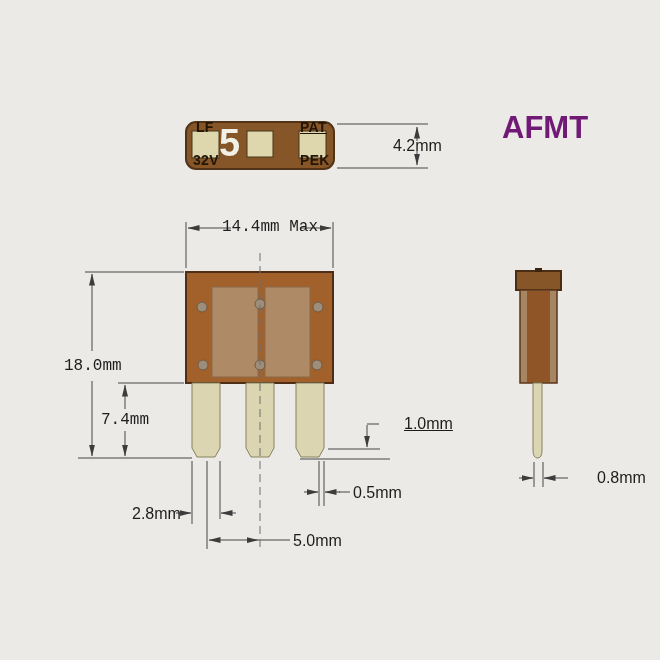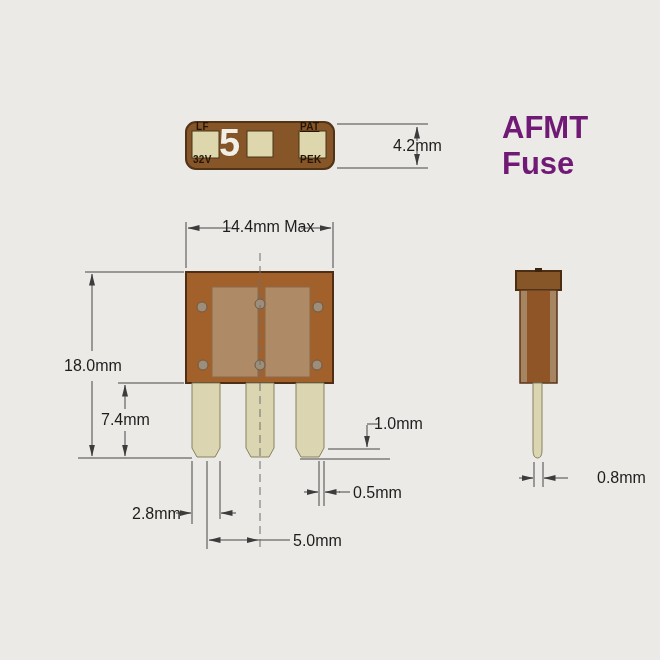--- a/index.html
+++ b/index.html
@@ -19,22 +19,22 @@
   .c-body-front{fill:var(--body-front);stroke:#4e2f15;}
   .c-panel{fill:var(--panel);stroke:#8a6b4a;stroke-width:1;}
   .c-pad{fill:var(--pad);stroke:#463418;stroke-width:1;}
   .c-rivet{fill:var(--rivet);stroke:#6f5b45;stroke-width:1;}
   .c-leg{fill:var(--leg);stroke:#85825f;stroke-width:1;}
   .c-side-body{fill:var(--side-body);stroke:#5a3517;stroke-width:1.5;}
   .c-side-core{fill:var(--side-core);}
   .c-cap{fill:var(--body-top);stroke:#4b2d13;stroke-width:2;}
   .c-cap-notch{fill:#3a2410;}
   .label{position:absolute;color:var(--text);font-size:16px;line-height:14px;white-space:nowrap;}
-  .label.center{text-align:left;}
-  .marking{position:absolute;color:var(--marking-dark);font-size:10px;font-weight:bold;line-height:10px;letter-spacing:.3px;}
+  .label.center{text-align:left;font-family:Liberation Mono, monospace;}
+  .marking{position:absolute;color:var(--marking-dark);font-size:14px;font-weight:bold;line-height:10px;letter-spacing:.3px;}
   .amp{position:absolute;color:var(--marking-white);font-size:38px;font-weight:bold;line-height:40px;text-shadow:0 0 1px rgba(60,30,0,.5);}
   .title{position:absolute;left:502px;top:110px;color:#701a75;font-size:31px;font-weight:bold;line-height:36px;}
 </style>
 </head>
 <body>
 
 <div id="canvas">
 
   <svg width="660" height="660" viewBox="0 0 660 660">
     <defs>
@@ -135,32 +135,31 @@
       <line x1="519" y1="478" x2="533" y2="478" class="dim-line" marker-end="url(#arr)"></line>
       <line x1="558" y1="478" x2="544" y2="478" class="dim-line" marker-end="url(#arr)"></line>
       <line x1="558" y1="478" x2="568" y2="478" class="dim-line"></line>
     </g>
 
     <line x1="260" y1="253" x2="260" y2="549" class="center-line"></line>
   </svg>
 
   <div class="title">
     <div>AFMT</div>
-    <div>Fuse</div>
   </div>
 
   <div class="marking" style="left:196px;top:122px;">LF</div>
   <div class="marking" style="left:193px;top:155px;">32V</div>
   <div class="amp" style="left:219px;top:123px;">5</div>
   <div class="marking" style="left:300px;top:122px;text-decoration:underline;">PAT</div>
   <div class="marking" style="left:300px;top:155px;">PEK</div>
 
   <div class="label" style="left:393px;top:139px;">4.2mm</div>
   <div class="label center" style="left:222px;top:220px;width:78px;">14.4mm Max</div>
   <div class="label center" style="left:64px;top:359px;width:56px;">18.0mm</div>
   <div class="label center" style="left:101px;top:413px;width:48px;">7.4mm</div>
-  <div class="label" style="left:374px;top:417px;">1.0mm</div>
+  <div class="label" style="left:404px;top:417px;text-decoration:underline;">1.0mm</div>
   <div class="label" style="left:353px;top:486px;">0.5mm</div>
   <div class="label" style="left:132px;top:507px;">2.8mm</div>
   <div class="label" style="left:293px;top:534px;">5.0mm</div>
   <div class="label" style="left:597px;top:471px;">0.8mm</div>
 
 </div>
 
 </body></html>

